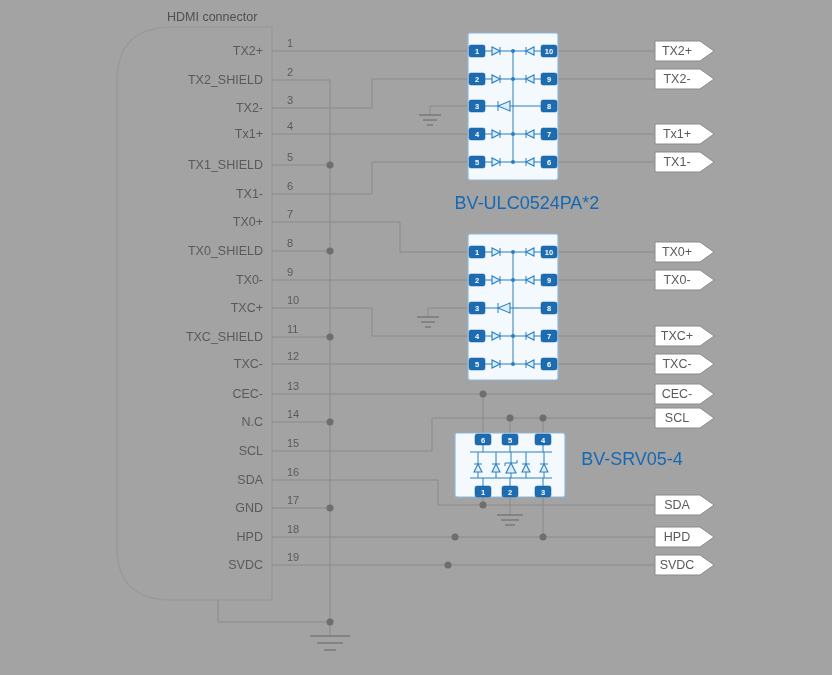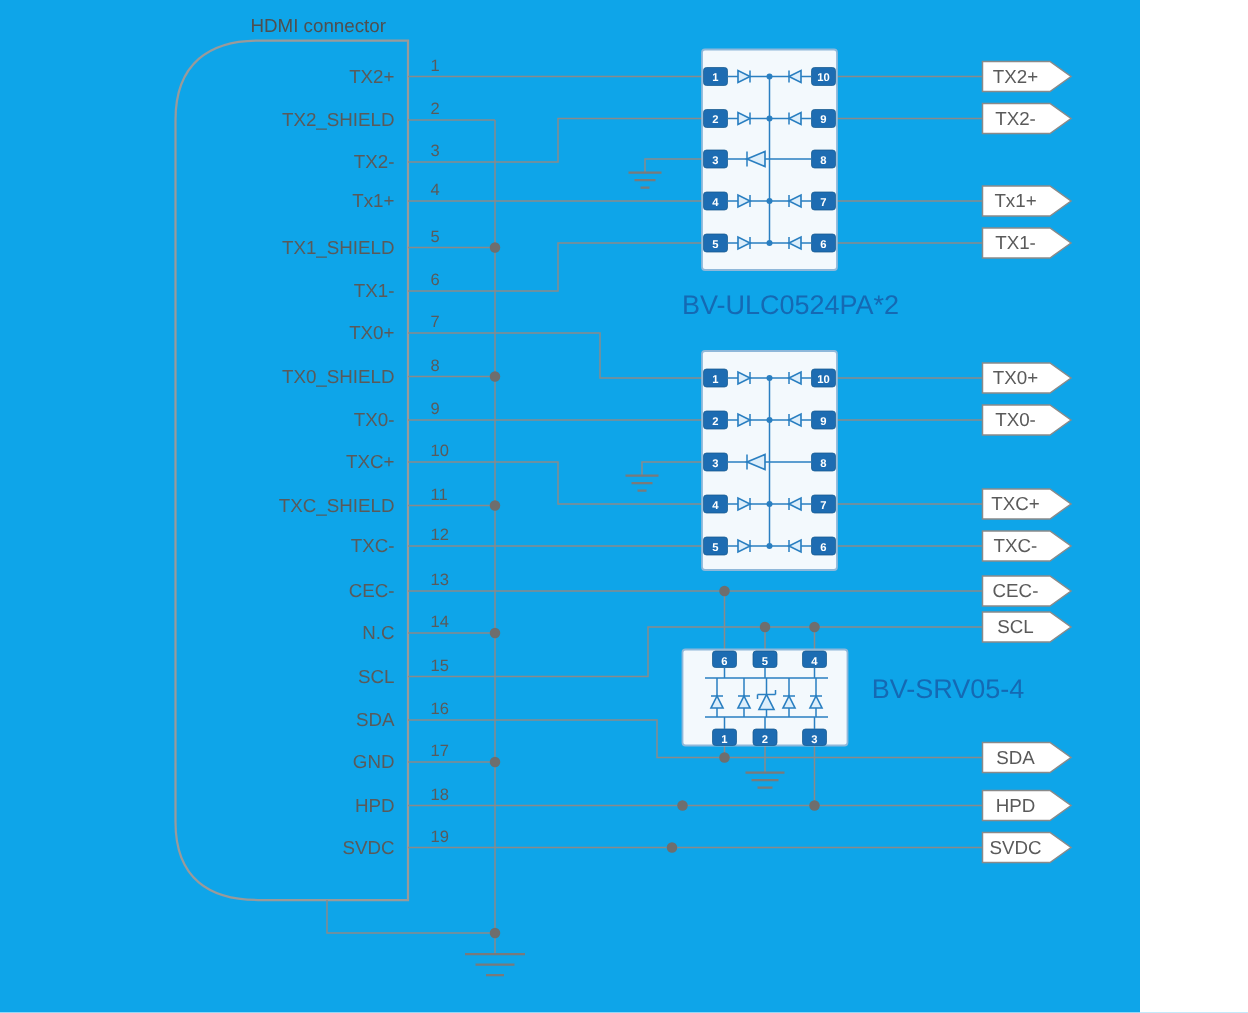--- a/index.html
+++ b/index.html
@@ -1,16 +1,16 @@
 <!DOCTYPE html>
 <html><head>
 <meta charset="utf-8">
 <style>
   html,body{margin:0;padding:0;background:#ffffff;}
-  .stage{position:relative;width:760px;height:675px;background:#0ea5e9;overflow:hidden;}
+  .stage{position:relative;width:832px;height:675px;background:#a3a3a3;overflow:hidden;}
   svg{display:block;}
   text{font-family:"Liberation Sans",sans-serif;fill:#5a5a5a;}
   .wire{stroke:#8a8a8a;stroke-width:1;fill:none;}
   .outline{stroke:#9a9a9a;stroke-width:1.5;fill:none;}
   .icrect{fill:#f3f9fd;stroke:#8fb8da;stroke-width:1.2;}
   .pinbox{fill:#1d6cb2;stroke:#16598f;stroke-width:0.5;}
   .iwire{stroke:#2a7fc1;stroke-width:1;fill:none;}
   .dio{fill:#dceefb;stroke:#2a7fc1;stroke-width:1.1;}
   .gnd{stroke:#7a7a7a;stroke-width:1.5;fill:none;}
   .dot{fill:#6e6e6e;}

